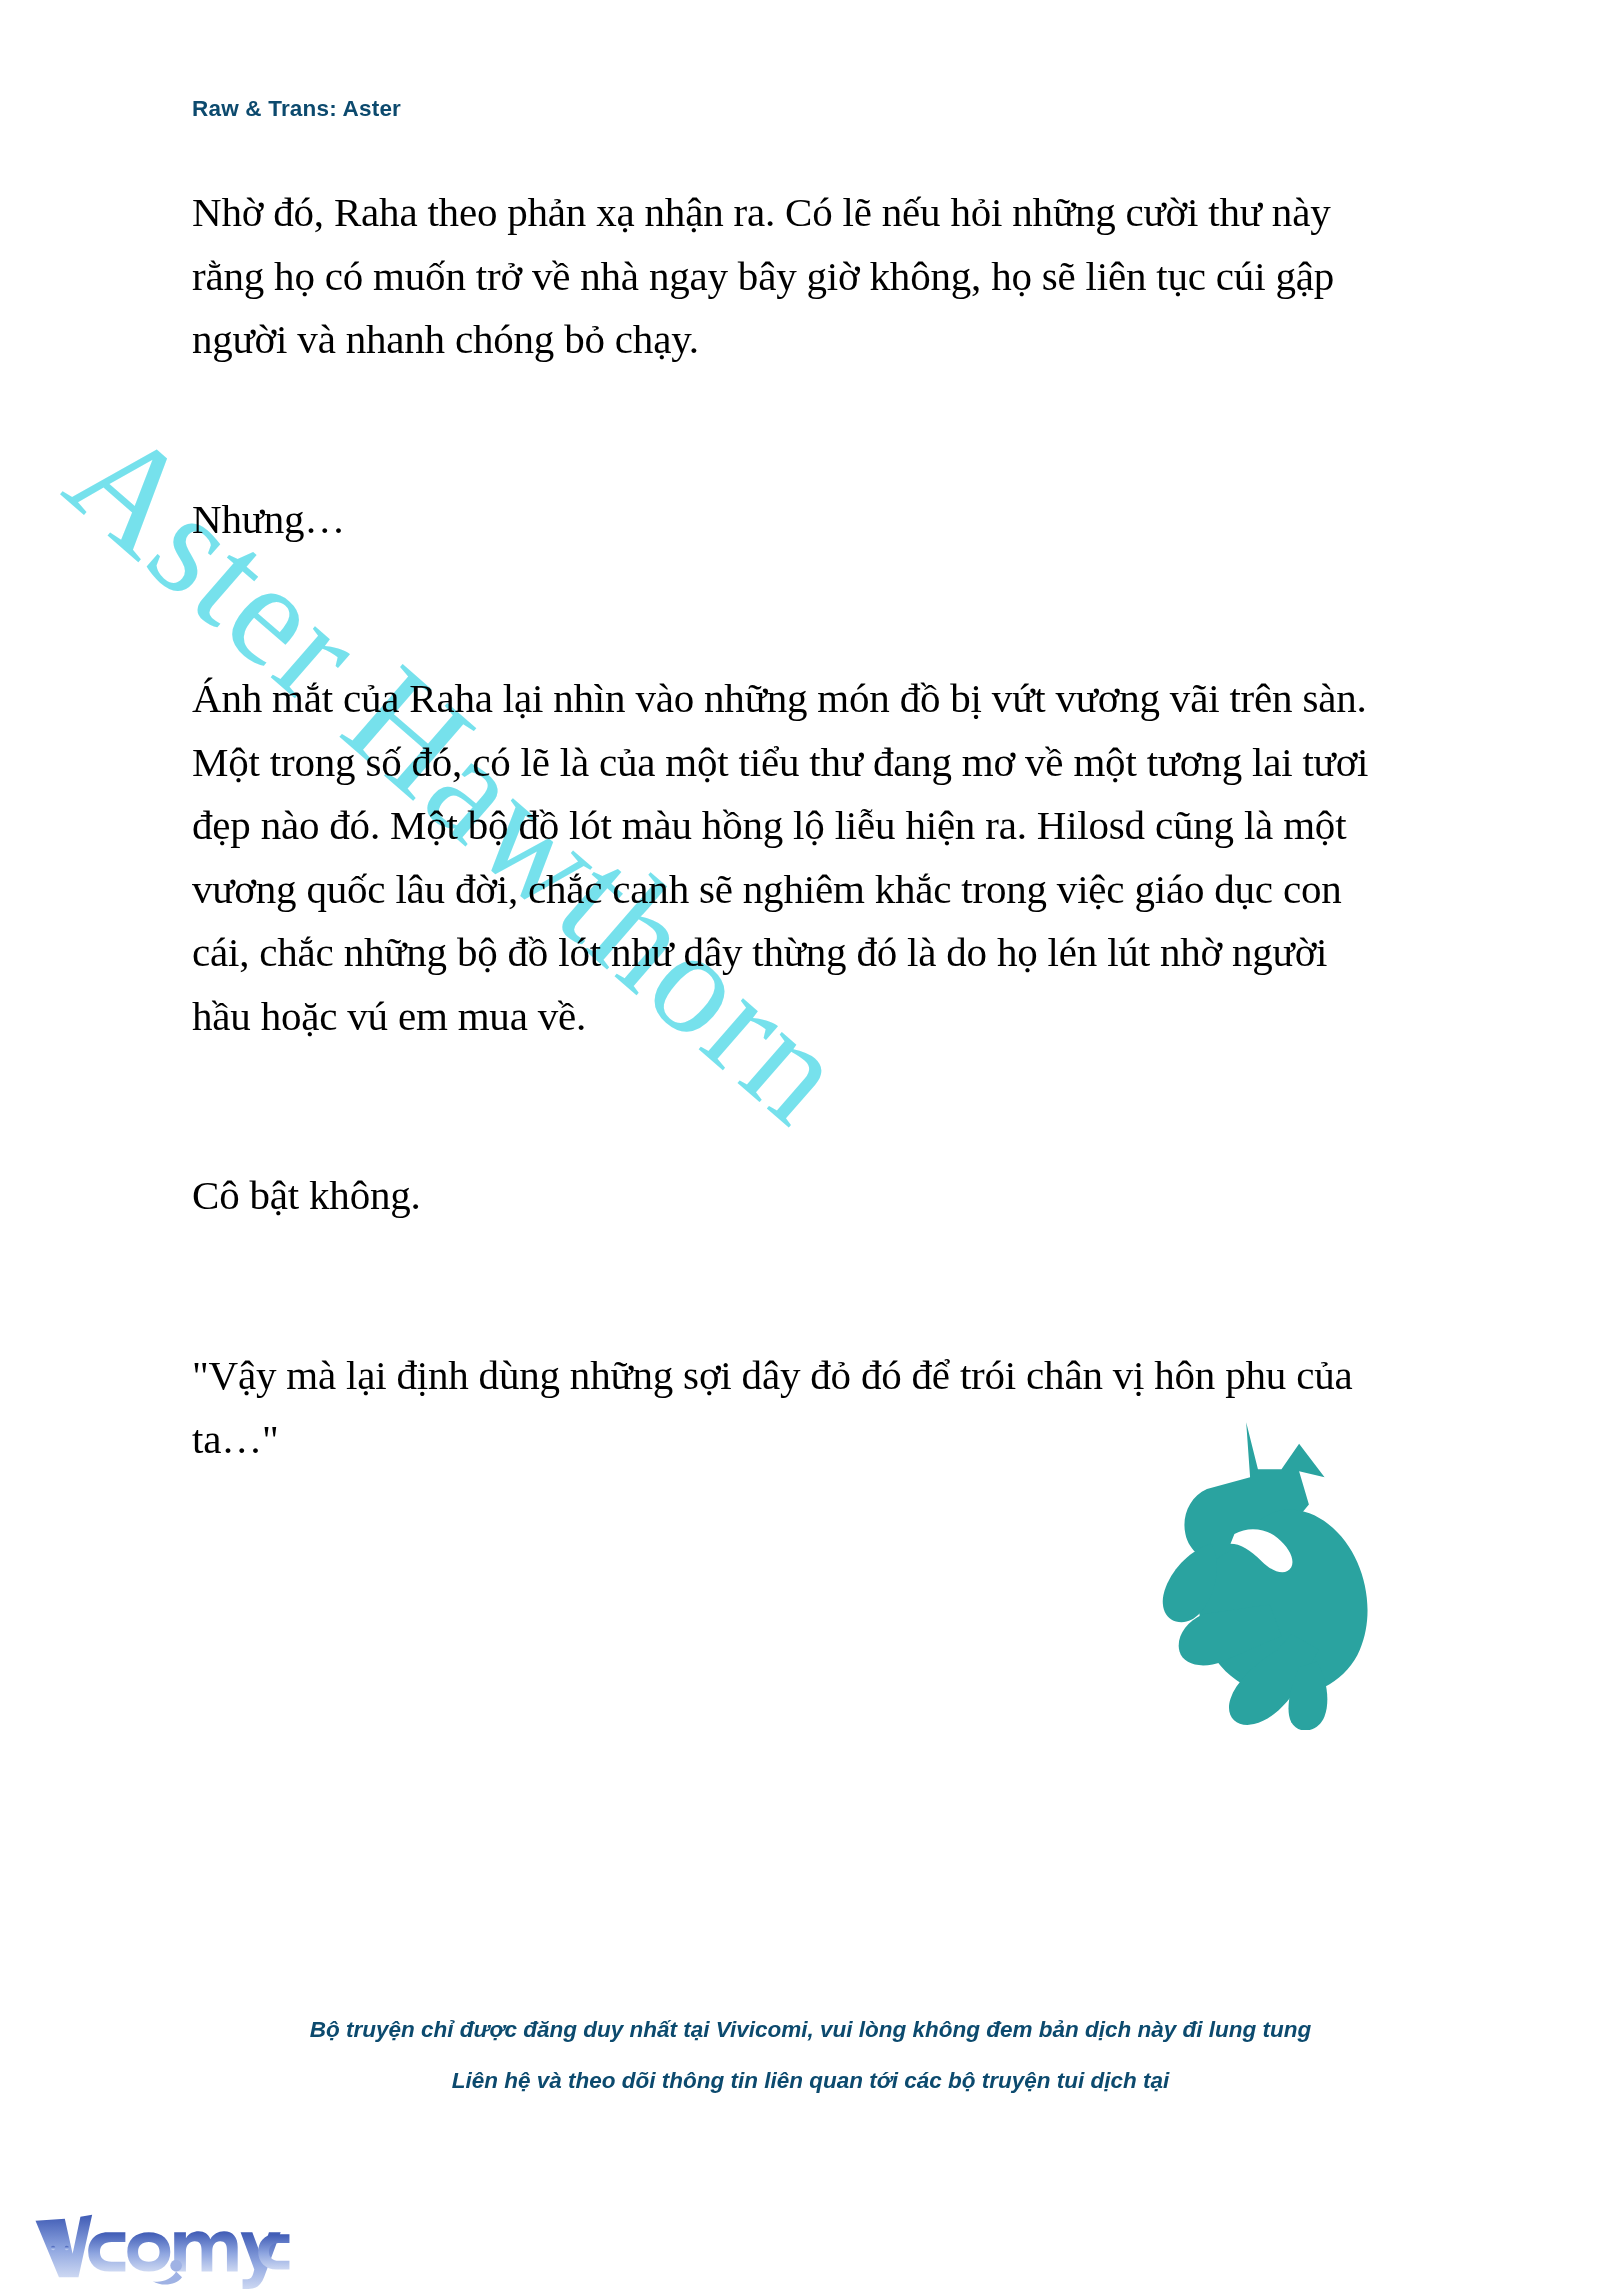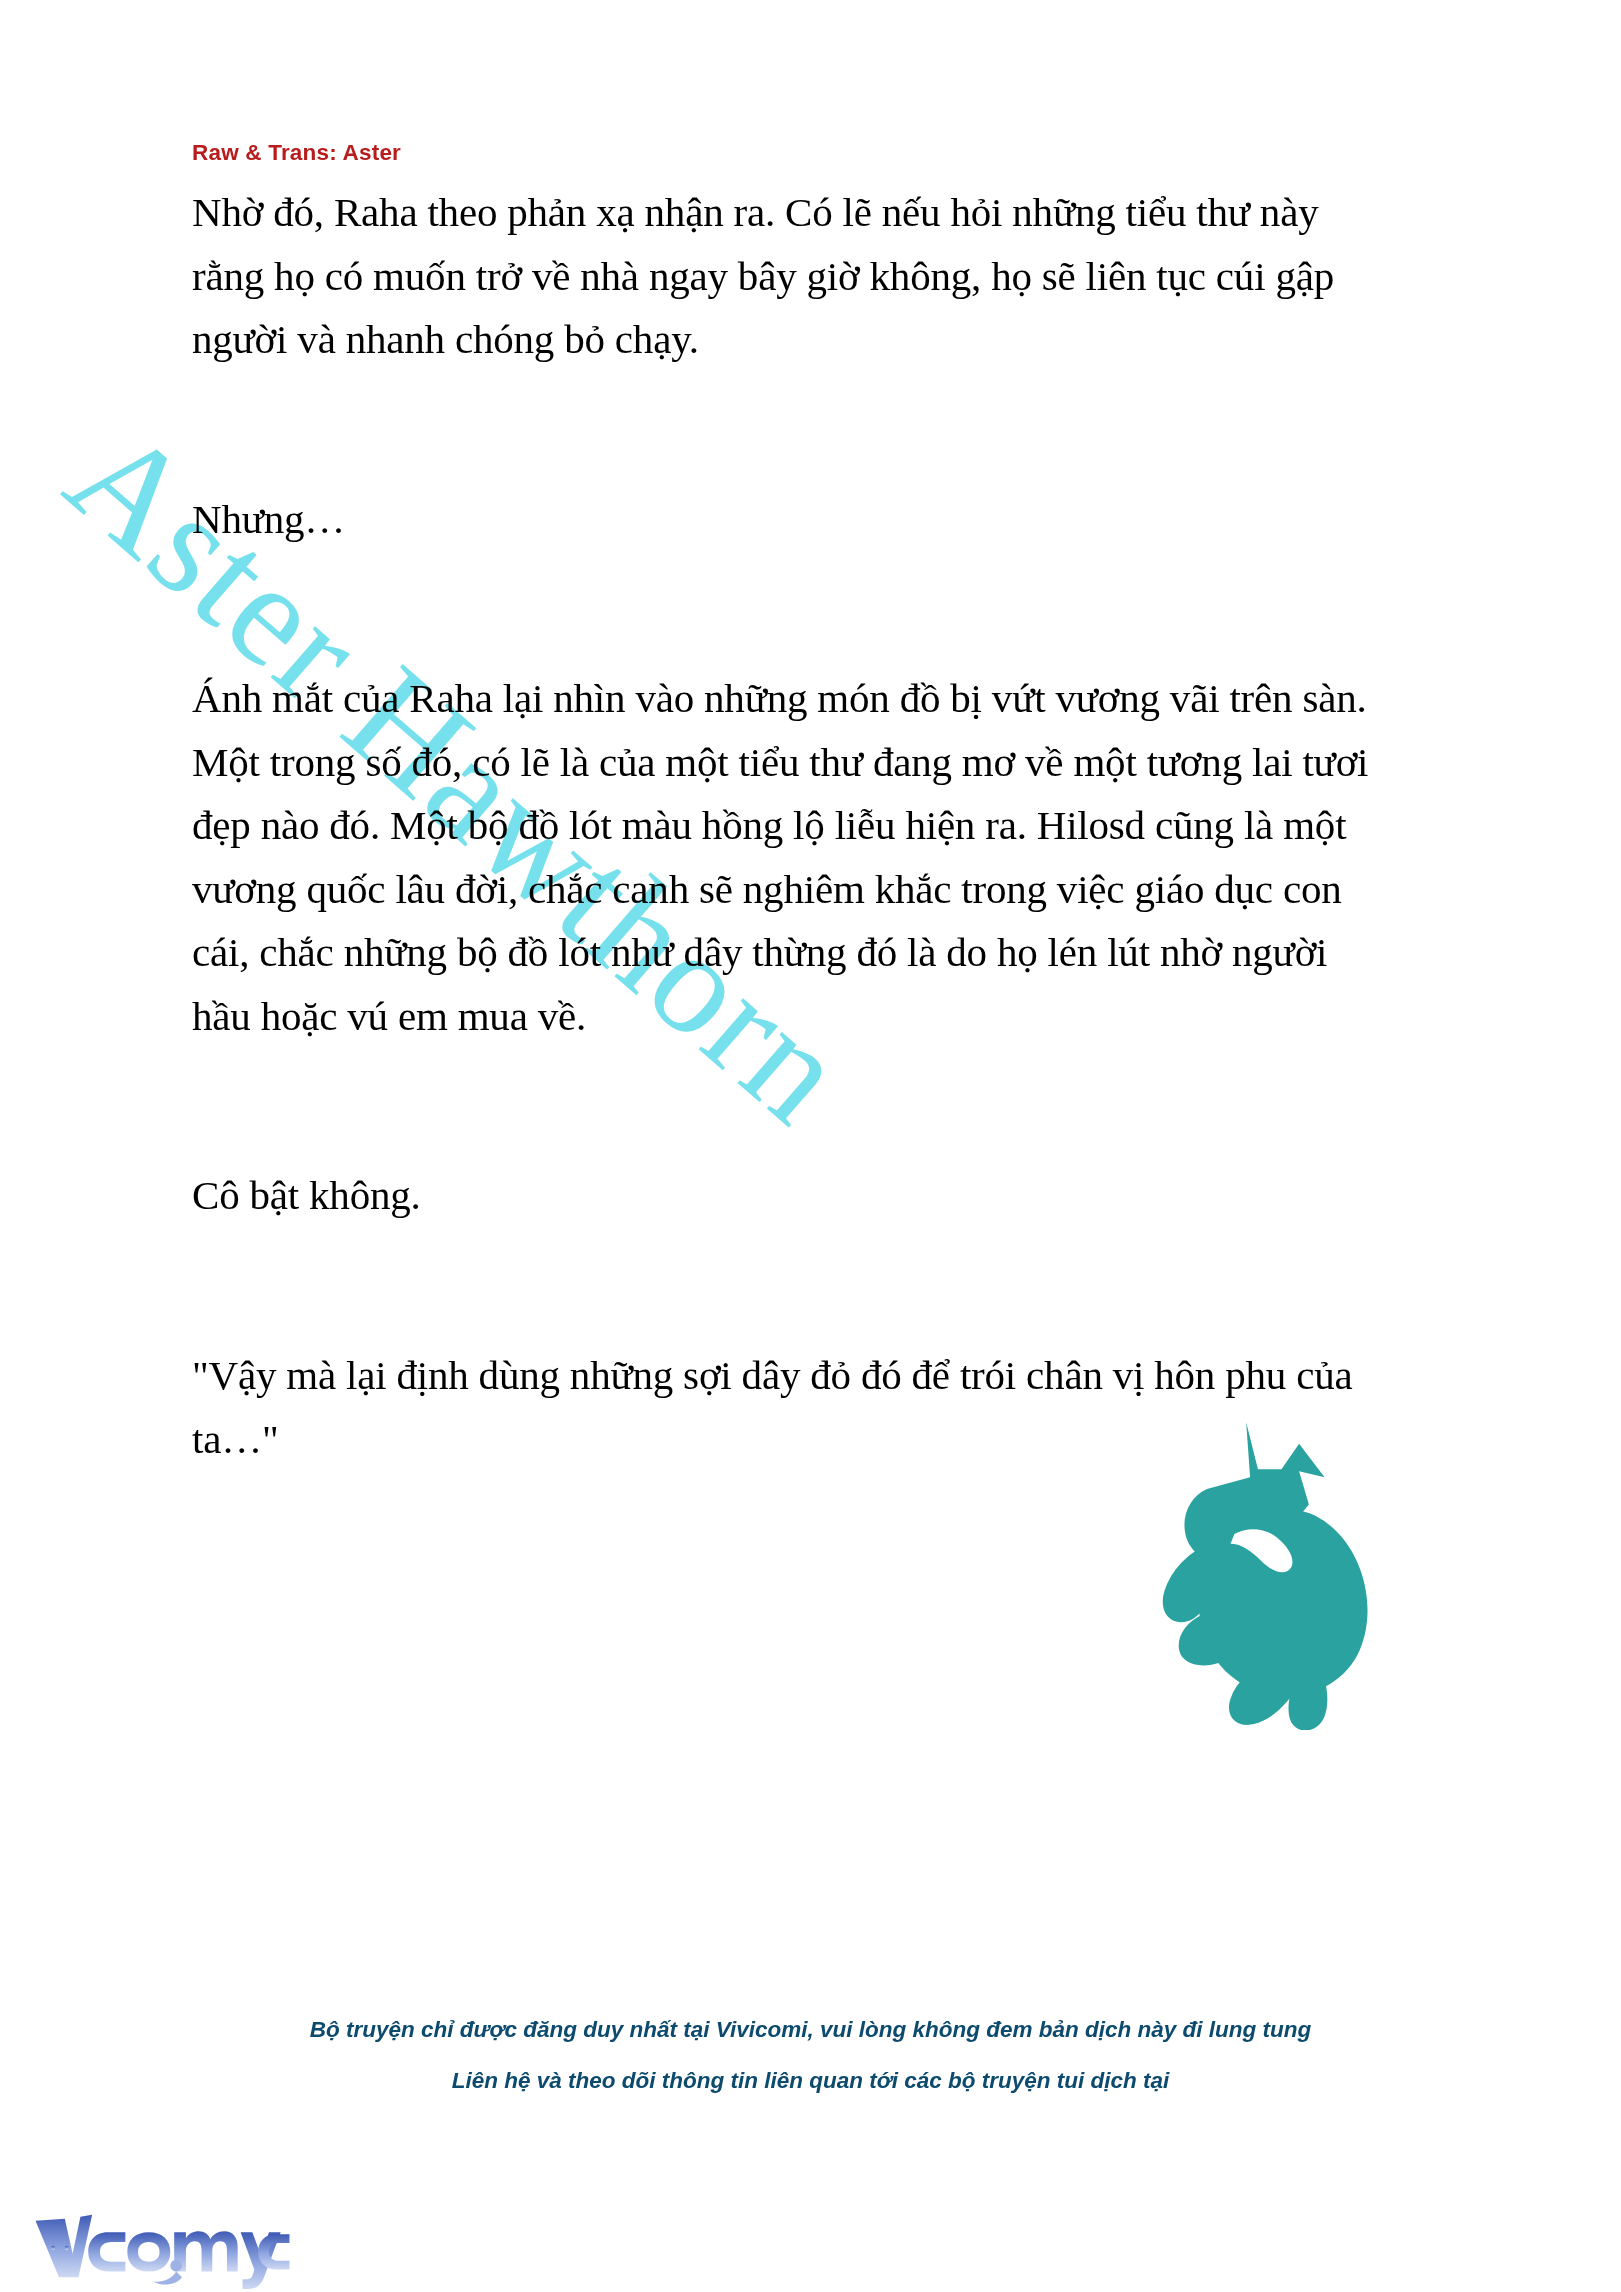--- a/index.html
+++ b/index.html
@@ -20,24 +20,23 @@
   }
 
   
   .doc-header {
     position: absolute;
     top: 96px;
     left: 192px;
     font-family: "Liberation Sans", "DejaVu Sans", sans-serif;
     font-size: 22.5px;
     font-weight: 700;
-    color: #b91c1c;
+    color: #0c4a6e;
     letter-spacing: 0.2px;
     white-space: nowrap;
-    margin-top: 44px;
   }
 
   
   .body-column {
     position: absolute;
     top: 181px;
     left: 192px;
     width: 1194px;
   }
 
@@ -117,21 +116,21 @@
 <body>
 
 <div id="page">
 
   <div class="doc-header">Raw &amp; Trans: Aster</div>
 
   <div class="watermark">Aster Hawthorn</div>
 
   <div class="body-column">
 
-    <p class="para">Nhờ đó, Raha theo phản xạ nhận ra. Có lẽ nếu hỏi những tiểu thư này rằng họ có muốn trở về nhà ngay bây giờ không, họ sẽ liên tục cúi gập người và nhanh chóng bỏ chạy.</p>
+    <p class="para">Nhờ đó, Raha theo phản xạ nhận ra. Có lẽ nếu hỏi những cười thư này rằng họ có muốn trở về nhà ngay bây giờ không, họ sẽ liên tục cúi gập người và nhanh chóng bỏ chạy.</p>
 
     <div class="spacer-lg"></div>
 
     <p class="para">Nhưng…</p>
 
     <div class="spacer-lg"></div>
 
     <p class="para">Ánh mắt của Raha lại nhìn vào những món đồ bị vứt vương vãi trên sàn. Một trong số đó, có lẽ là của một tiểu thư đang mơ về một tương lai tươi đẹp nào đó. Một bộ đồ lót màu hồng lộ liễu hiện ra. Hilosd cũng là một vương quốc lâu đời, chắc canh sẽ nghiêm khắc trong việc giáo dục con cái, chắc những bộ đồ lót như dây thừng đó là do họ lén lút nhờ người hầu hoặc vú em mua về.</p>
 
     <div class="spacer-lg"></div>

